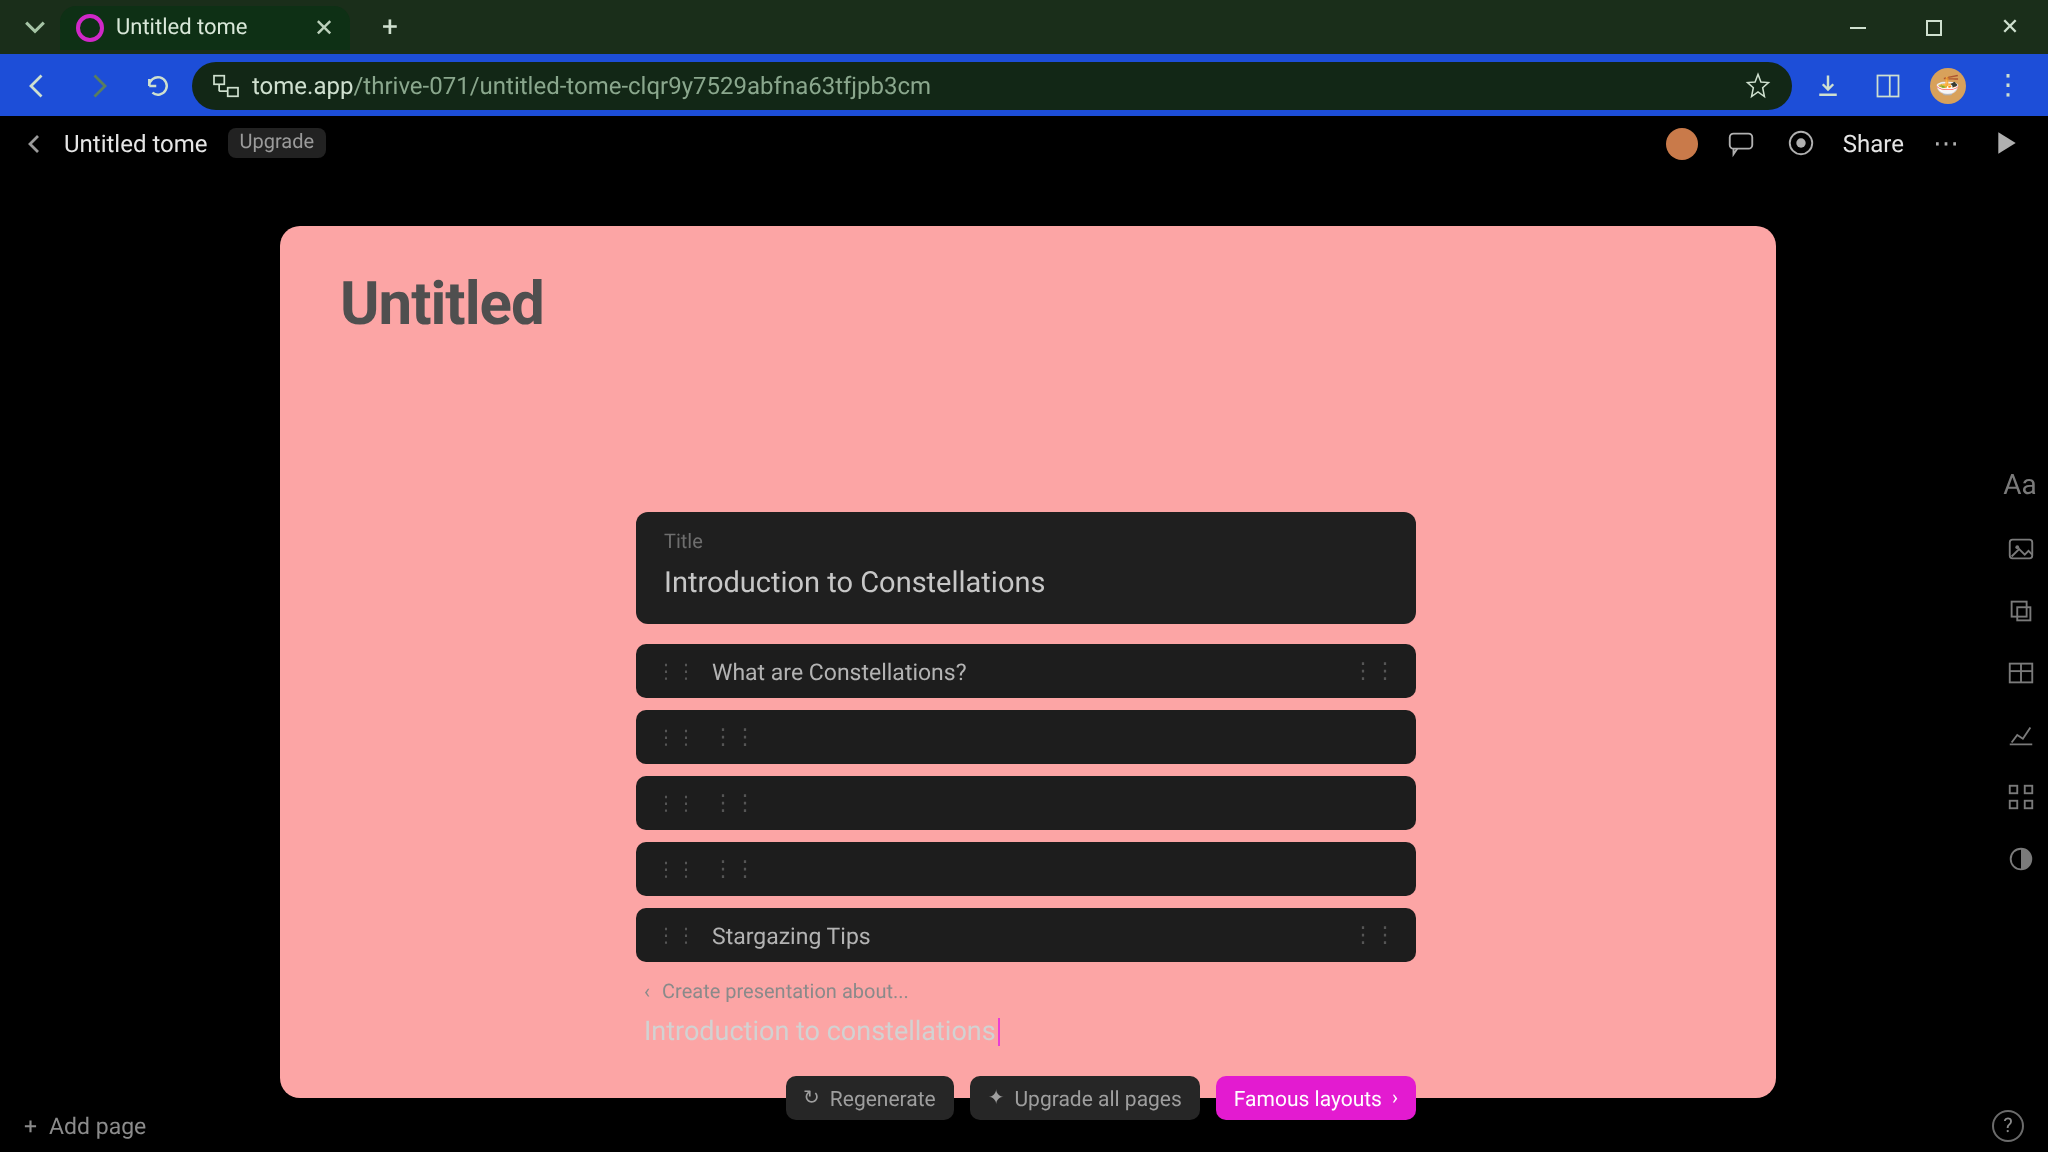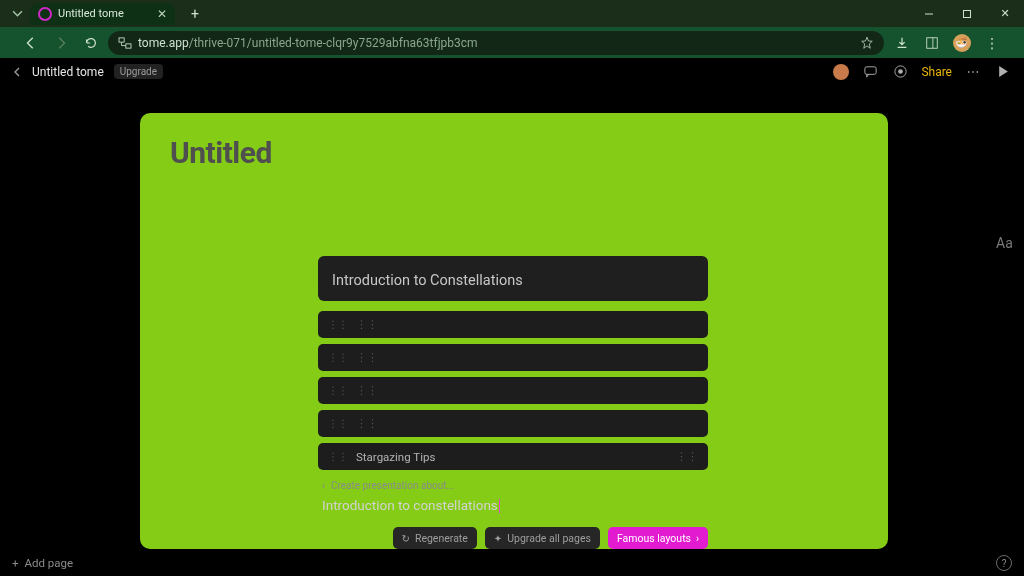--- a/index.html
+++ b/index.html
@@ -11,49 +11,49 @@
   .chrome-btn { width: 22px; height: 27px; display:flex; align-items:center; justify-content:center; color:#a5c4a5;}
   .tab { height: 22px; background: #0e3015; border-radius: 8px 8px 0 0; display: flex; align-items: center; padding: 0 8px; gap: 6px; width: 145px; margin-left: 2px;}
   .favicon { width: 14px; height: 14px; border-radius: 50%; border: 2px solid #d028c8; }
   .tab-title { font-size: 11px; color: #d9e8d9; flex: 1; white-space: nowrap; overflow: hidden; }
   .tab-close { color:#bcd1bc; font-size:12px; }
   .newtab { width: 24px; height: 24px; display:flex; align-items:center; justify-content:center; color:#cfe0cf; font-size:14px; margin-left:8px;}
   .win-controls { margin-left:auto; display:flex; }
   .win-btn { width:38px; height:27px; display:flex; align-items:center; justify-content:center; color:#cfe0cf; font-size:11px; }
 
   
-  .urlbar { height: 31px; background: #14532d; display:flex; align-items:center; padding:0 18px; gap:4px;}
+  .urlbar { height: 31px; background: #1d4ed8; display:flex; align-items:center; padding:0 6px; gap:4px;}
   .nav-btn { width:26px; height:26px; display:flex; align-items:center; justify-content:center; color:#cfe0cf; font-size:13px; }
   .nav-btn.dim { color:#597e5e;}
   .address { flex:1; height:24px; background:#122716; border-radius:12px; display:flex; align-items:center; padding:0 10px; gap:6px;}
   .site-info { color:#cfe0cf; font-size:11px; }
   .url-text { font-size:12px; color:#cfe0cf; }
   .url-text .path { color:#8aa78d; }
   .url-right { margin-left:auto; display:flex; align-items:center; gap:6px; color:#cfe0cf; }
   .toolbar-icons { display:flex; align-items:center; gap:2px; }
   .tool-ic { width:28px; height:28px; display:flex; align-items:center; justify-content:center; color:#cfe0cf; font-size:14px;}
   .avatar-circ { width:18px; height:18px; border-radius:50%; background:#d8a15b; display:flex; align-items:center; justify-content:center; font-size:10px;}
 
   
   .app-header { height:27px; background:#000; display:flex; align-items:center; padding:0 12px; gap:10px; border-bottom:0;}
   .back-chev { color:#9b9b9b; font-size:12px; }
   .doc-title { font-size:12px; color:#e6e6e6; }
   .upgrade { font-size:10px; color:#9b9b9b; background:#222; padding:2px 6px; border-radius:4px; }
   .hdr-right { margin-left:auto; display:flex; align-items:center; gap:12px; }
   .hdr-ic { color:#b0b0b0; font-size:13px; width:18px; height:18px; display:flex; align-items:center; justify-content:center;}
   .avatar2 { width:16px; height:16px; border-radius:50%; background:#c97a4a; }
-  .share { font-size:12px; color:#eab308; }
+  .share { font-size:12px; color:#e5e5e5; }
 
   
   .content { position:relative; height:calc(576px - 27px - 31px - 27px); background:#000; }
-  .canvas { position:absolute; left:140px; top:28px; width:748px; height:436px; background:#84cc16; border-radius:10px; padding:22px 30px;}
+  .canvas { position:absolute; left:140px; top:28px; width:748px; height:436px; background:#fca5a5; border-radius:10px; padding:22px 30px;}
   .big-title { font-size:30px; font-weight:700; color:#4f4f4f; letter-spacing:-0.5px;}
 
   
-  .rail { position:absolute; right:0; top:150px; width:28px; display:flex; flex-direction:row; gap:16px; align-items:center;text-align:right;}
+  .rail { position:absolute; right:0; top:150px; width:28px; display:flex; flex-direction:column; gap:16px; align-items:center;text-align:right;}
   .rail-ic { color:#7a7a7a; font-size:14px; }
 
   
   .panel { position:absolute; left:318px; top:171px; width:390px; }
   .title-card { background:#1f1f1f; border-radius:6px; padding:10px 14px 12px; }
   .title-label { font-size:10px; color:#6e6e6e; }
   .title-input { font-size:14.5px; color:#c7c7c7; margin-top:6px; }
 
   .sec-list { margin-top:10px; display:flex; flex-direction:column; gap:6px; }
   .sec-item { background:#1d1d1d; border-radius:5px; height:27px; display:flex; align-items:center; padding:0 10px; }
@@ -243,25 +243,27 @@
     <span class="rail-ic">
         <svg width="15" height="15" viewBox="0 0 16 16">
           <circle cx="8" cy="8" r="5.5" stroke="currentColor" fill="none"></circle>
           <path d="M8 2.5a5.5 5.5 0 010 11z" fill="currentColor"></path>
         </svg>
       </span>
   </div>
 
   <div class="panel">
     <div class="title-card">
+      <div class="title-label">Title</div>
       <div class="title-input">Introduction to Constellations</div>
     </div>
     <div class="sec-list">
       <div class="sec-item">
           <span class="drag">⋮⋮</span>
+          <span class="sec-text">What are Constellations?</span>
           <span class="grip">⋮⋮</span>
         </div>
       <div class="sec-item">
           <span class="drag">⋮⋮</span>
           <span class="grip">⋮⋮</span>
         </div>
       <div class="sec-item">
           <span class="drag">⋮⋮</span>
           <span class="grip">⋮⋮</span>
         </div>

